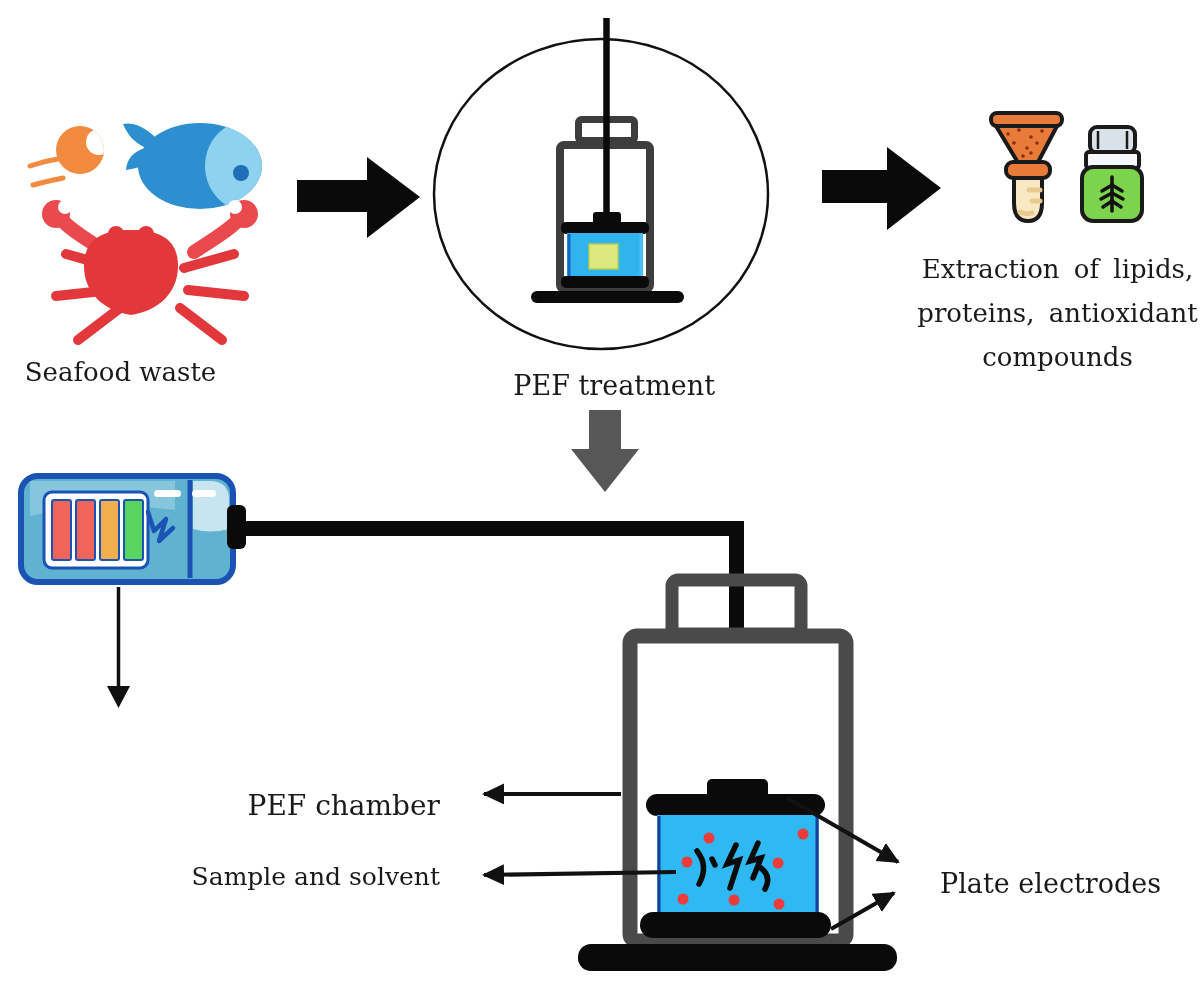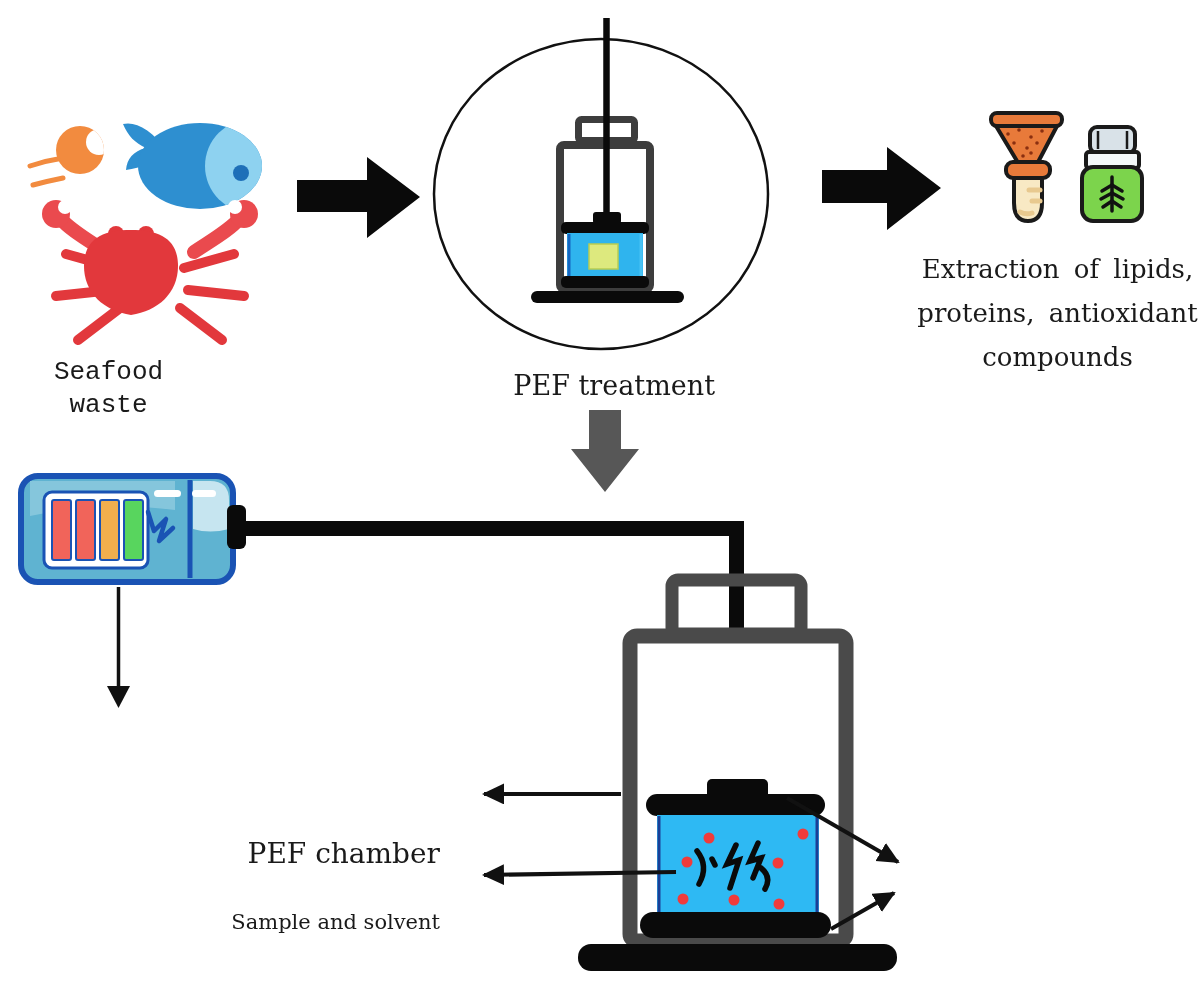--- a/index.html
+++ b/index.html
@@ -1,21 +1,21 @@
 <!DOCTYPE html>
 <html><head>
 <meta charset="utf-8">
 <style>
   html,body{margin:0;padding:0;background:#ffffff;}
   .canvas{position:relative;width:1200px;height:982px;background:#ffffff;overflow:hidden;
           font-family:"DejaVu Serif","Liberation Serif",serif;}
   .canvas svg{position:absolute;left:0;top:0;}
   .lbl{position:absolute;color:#1a1a1a;line-height:1.25;}
   .lbl.center{text-align:center;}
-  .lbl.right{text-align:right;margin-top:48px;}
+  .lbl.right{text-align:right;}
   .extraction-line{word-spacing:6px;}
 </style>
 </head>
 <body>
 
 <div class="canvas">
 
 <svg width="1200" height="982" viewBox="0 0 1200 982">
   <defs>
     <marker id="ah" markerWidth="6" markerHeight="6" refX="5" refY="2.6" orient="auto">
@@ -184,29 +184,30 @@
     </g>
   </g>
   <rect x="640" y="912" width="191" height="26" rx="13" fill="#0a0a0a"></rect>
 
   <line x1="621" y1="794" x2="484" y2="794" stroke="#111" stroke-width="4" marker-end="url(#ah)"></line>
   <line x1="676" y1="872" x2="484" y2="875" stroke="#111" stroke-width="4" marker-end="url(#ah)"></line>
   <line x1="787" y1="798" x2="898" y2="862" stroke="#111" stroke-width="4" marker-end="url(#ah)"></line>
   <line x1="831" y1="929" x2="894" y2="893" stroke="#111" stroke-width="4" marker-end="url(#ah)"></line>
 </svg>
 
-<div class="lbl center" style="left:11px;top:356px;width:195px;font-size:26px;font-family:Liberation Mono, monospace;">Seafood waste</div>
+<div class="lbl center" style="left:23px;top:356px;width:195px;font-size:26px;">Seafood waste</div>
 
 <div class="lbl center" style="left:495px;top:369px;width:220px;font-size:27px;text-align:right;">PEF treatment</div>
 
 <div class="lbl center" style="left:905px;top:247px;width:305px;font-size:26px;line-height:44px;">
   <div class="extraction-line">Extraction of lipids,</div>
   <div class="extraction-line">proteins, antioxidant</div>
   <div class="extraction-line">compounds</div>
 </div>
 
 
 <div class="lbl right" style="left:240px;top:788px;width:200px;font-size:28px;">PEF chamber</div>
 
-<div class="lbl right" style="left:150px;top:861px;width:290px;font-size:21px;">Sample and solvent</div>
-
+<div class="lbl right" style="left:150px;top:861px;width:290px;font-size:25px;">Sample and solvent</div>
+
+<div class="lbl" style="left:940px;top:867px;width:230px;font-size:27px;">Plate electrodes</div>
 
 </div>
 
 </body></html>

